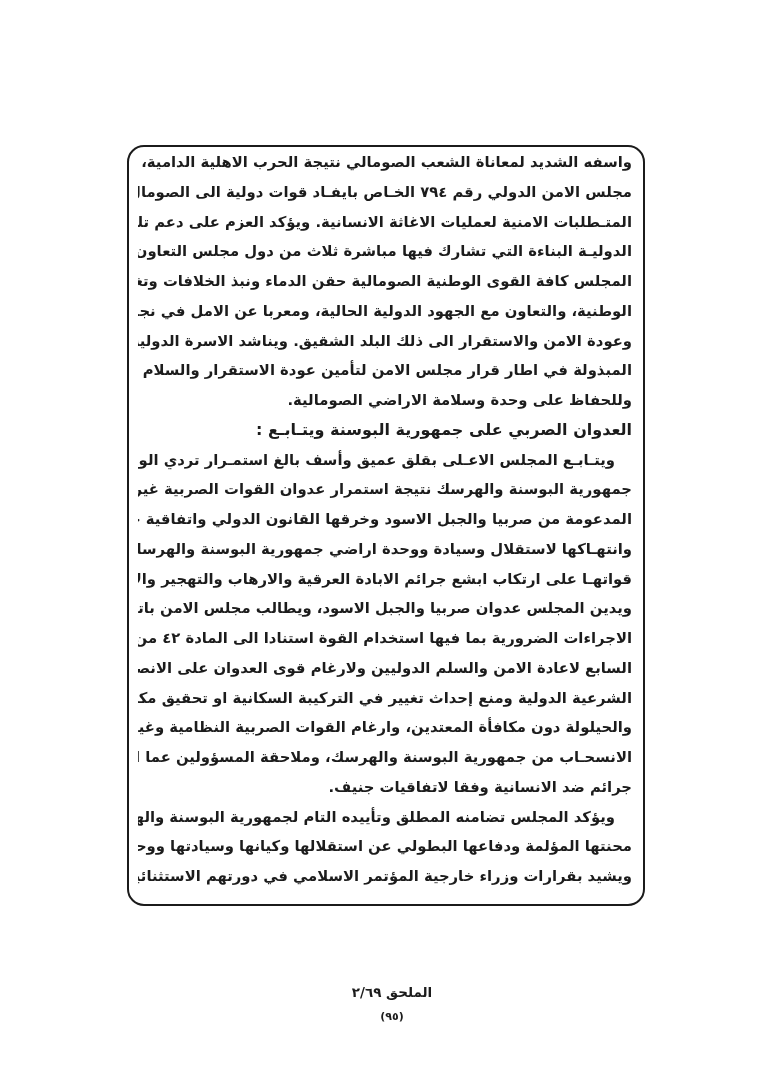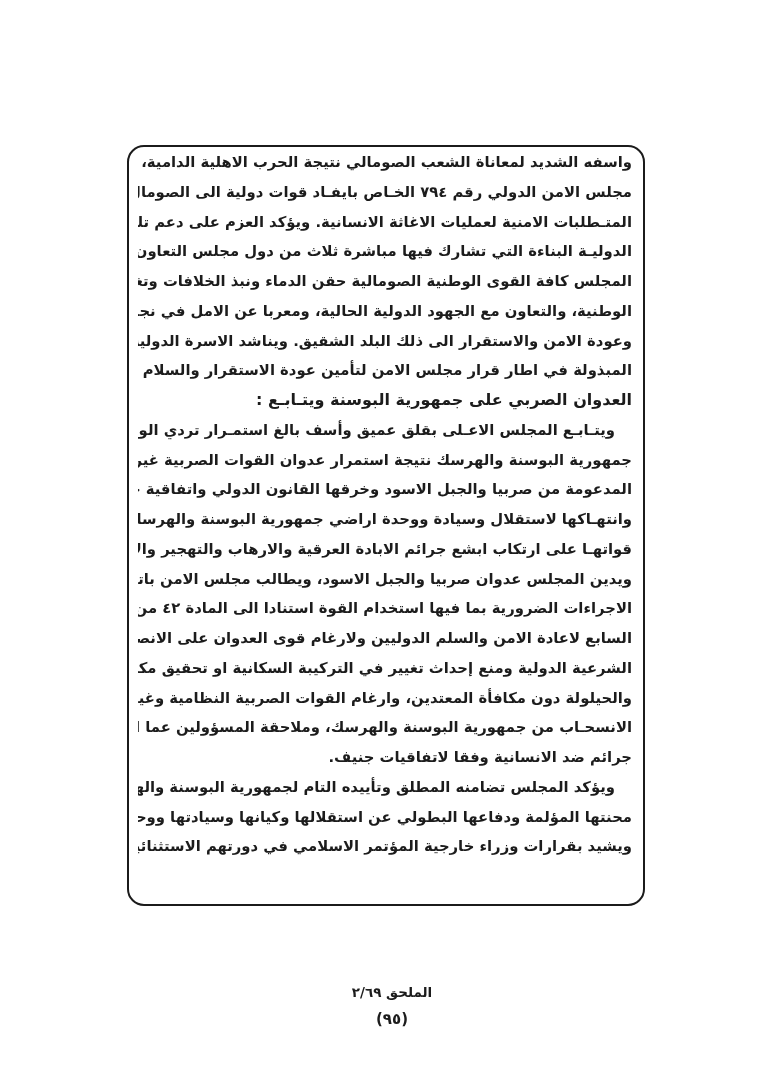--- a/index.html
+++ b/index.html
@@ -58,41 +58,42 @@
     font-weight: bold;
     color: #1c1c1c;
   }
   .footer-page {
     position: absolute;
     left: 127px;
     top: 1010px;
     width: 530px;
     text-align: center;
     direction: ltr;
-    font-size: 15px;
+    font-size: 11px;
     font-weight: bold;
     color: #1c1c1c;
   }
 </style>
 </head>
 <body>
 
 <div class="page">
 
   <div class="frame"></div>
 
   <div class="textcol">
     <div class="line">واسفه الشديد لمعاناة الشعب الصومالي نتيجة الحرب الاهلية الدامية، ويشيد بقرار</div>
     <div class="line">مجلس الامن الدولي رقم ٧٩٤ الخـاص بايفـاد قوات دولية الى الصومال لتوفير</div>
     <div class="line">المتـطلبات الامنية لعمليات الاغاثة الانسانية. ويؤكد العزم على دعم تلك الجهود</div>
     <div class="line">الدوليـة البناءة التي تشارك فيها مباشرة ثلاث من دول مجلس التعاون، ويناشد</div>
     <div class="line">المجلس كافة القوى الوطنية الصومالية حقن الدماء ونبذ الخلافات وتغليب المصلحة</div>
     <div class="line">الوطنية، والتعاون مع الجهود الدولية الحالية، ومعربا عن الامل في نجاح تلك الجهود</div>
     <div class="line">وعودة الامن والاستقرار الى ذلك البلد الشقيق. ويناشد الاسرة الدولية دعم الجهود</div>
     <div class="line">المبذولة في اطار قرار مجلس الامن لتأمين عودة الاستقرار والسلام الى ذلك البلد</div>
+    <div class="line last">وللحفاظ على وحدة وسلامة الاراضي الصومالية.</div>
 
     <div class="line heading">العدوان الصربي على جمهورية البوسنة ويتـابـع :</div>
 
     <div class="line indent">ويتـابـع المجلس الاعـلى بقلق عميق وأسف بالغ استمـرار تردي الوضـع في</div>
     <div class="line">جمهورية البوسنة والهرسك نتيجة استمرار عدوان القوات الصربية غير النظامية</div>
     <div class="line">المدعومة من صربيا والجبل الاسود وخرقها القانون الدولي واتفاقية جنيف الرابعة</div>
     <div class="line">وانتهـاكها لاستقلال وسيادة ووحدة اراضي جمهورية البوسنة والهرسك، واقدام</div>
     <div class="line">قواتهـا على ارتكاب ابشع جرائم الابادة العرقية والارهاب والتهجير والاغتصاب،</div>
     <div class="line">ويدين المجلس عدوان صربيا والجبل الاسود، ويطالب مجلس الامن باتخاذ كافة</div>
     <div class="line">الاجراءات الضرورية بما فيها استخدام القوة استنادا الى المادة ٤٢ من الفصل</div>

